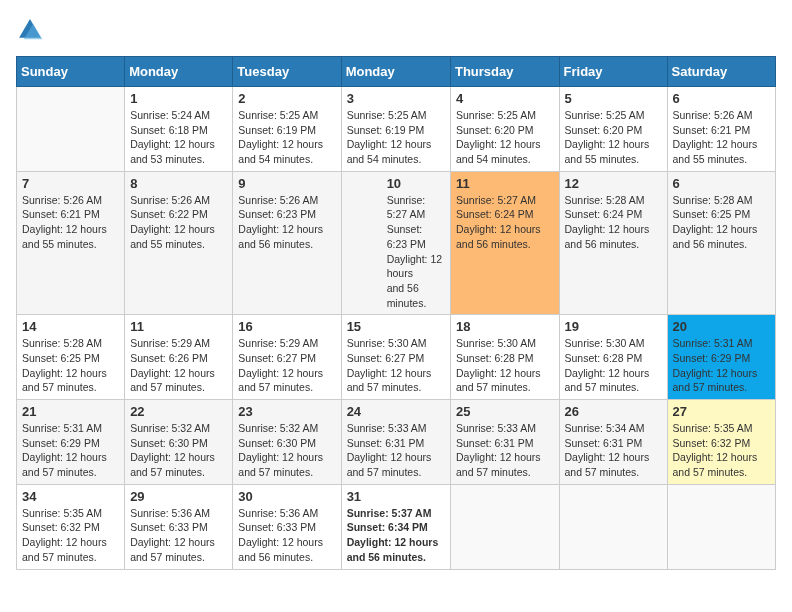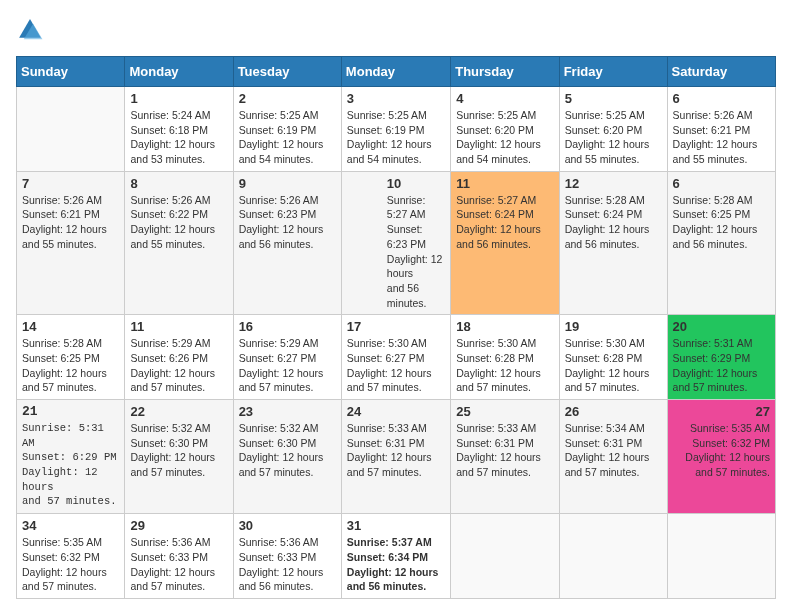--- a/index.html
+++ b/index.html
@@ -228,50 +228,50 @@
 and 57 minutes.</div>
         </td>
         <td style="background-color: rgb(255, 255, 255);">
           <span class="day-number">16</span>
           <div class="day-info" style="white-space: pre-line;">Sunrise: 5:29 AM
 Sunset: 6:27 PM
 Daylight: 12 hours
 and 57 minutes.</div>
         </td>
         <td style="background-color: rgb(255, 255, 255);">
-          <span class="day-number">17</span>
+          <span class="day-number">15</span>
           <div class="day-info" style="white-space: pre-line;">Sunrise: 5:30 AM
 Sunset: 6:27 PM
 Daylight: 12 hours
 and 57 minutes.</div>
         </td>
         <td style="background-color: rgb(255, 255, 255);">
           <span class="day-number">18</span>
           <div class="day-info" style="white-space: pre-line;">Sunrise: 5:30 AM
 Sunset: 6:28 PM
 Daylight: 12 hours
 and 57 minutes.</div>
         </td>
         <td style="background-color: rgb(255, 255, 255);">
           <span class="day-number">19</span>
           <div class="day-info" style="white-space: pre-line;">Sunrise: 5:30 AM
 Sunset: 6:28 PM
 Daylight: 12 hours
 and 57 minutes.</div>
         </td>
-        <td style="background-color: #22c55e; margin-left: 48px;">
+        <td style="background-color: #0ea5e9; margin-left: 48px;">
           <span class="day-number">20</span>
           <div class="day-info" style="white-space: pre-line;">Sunrise: 5:31 AM
 Sunset: 6:29 PM
 Daylight: 12 hours
 and 57 minutes.</div>
         </td>
       </tr>
       <tr>
-        <td style="background-color: rgb(245, 245, 245); font-family: Liberation Mono, monospace;">
+        <td style="background-color: rgb(245, 245, 245);">
           <span class="day-number">21</span>
           <div class="day-info" style="white-space: pre-line;">Sunrise: 5:31 AM
 Sunset: 6:29 PM
 Daylight: 12 hours
 and 57 minutes.</div>
         </td>
         <td style="background-color: rgb(245, 245, 245);">
           <span class="day-number">22</span>
           <div class="day-info" style="white-space: pre-line;">Sunrise: 5:32 AM
 Sunset: 6:30 PM
@@ -299,21 +299,21 @@
 Daylight: 12 hours
 and 57 minutes.</div>
         </td>
         <td style="background-color: rgb(245, 245, 245);">
           <span class="day-number">26</span>
           <div class="day-info" style="white-space: pre-line;">Sunrise: 5:34 AM
 Sunset: 6:31 PM
 Daylight: 12 hours
 and 57 minutes.</div>
         </td>
-        <td style="background-color: #ec4899; text-align: right;">
+        <td style="background-color: #fef9c3;">
           <span class="day-number">27</span>
           <div class="day-info" style="white-space: pre-line;">Sunrise: 5:35 AM
 Sunset: 6:32 PM
 Daylight: 12 hours
 and 57 minutes.</div>
         </td>
       </tr>
       <tr>
         <td style="background-color: rgb(255, 255, 255);">
           <span class="day-number">34</span>

